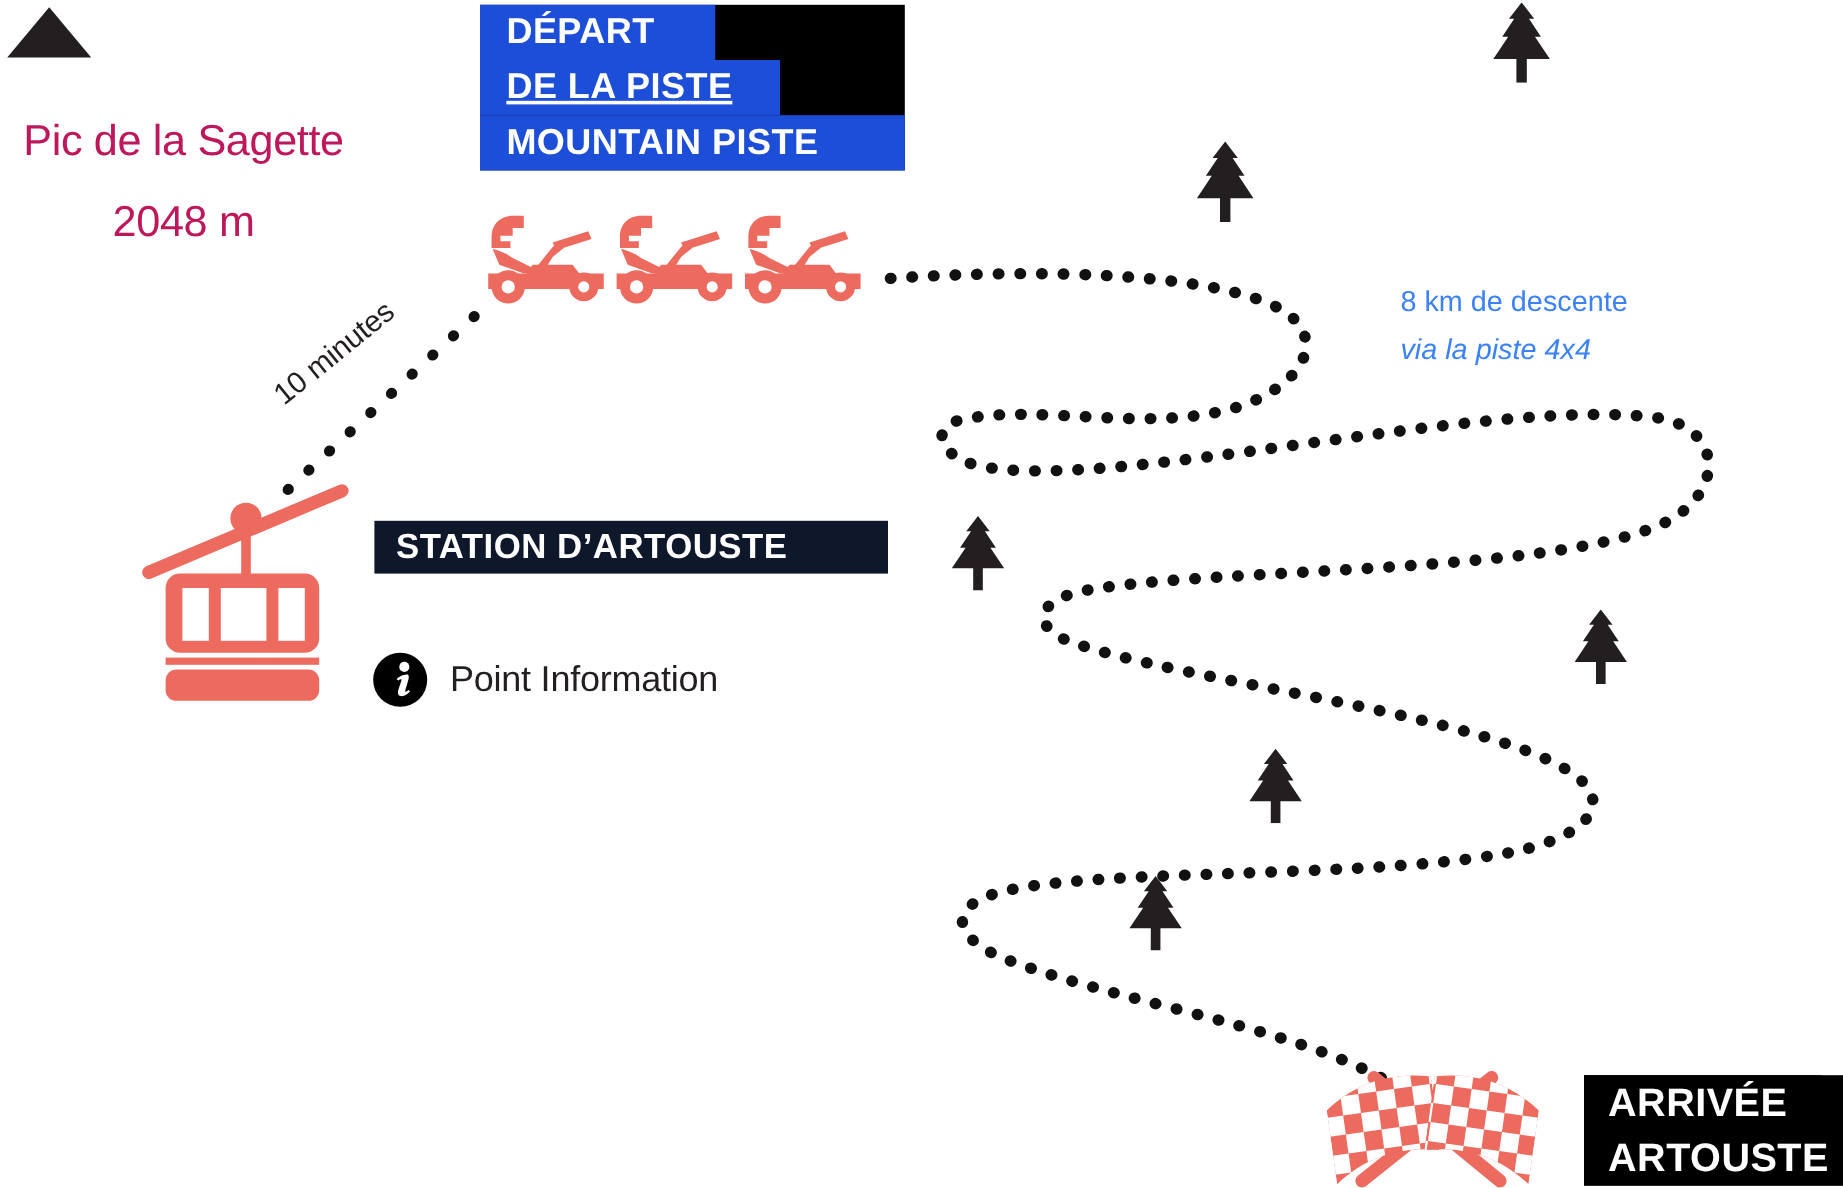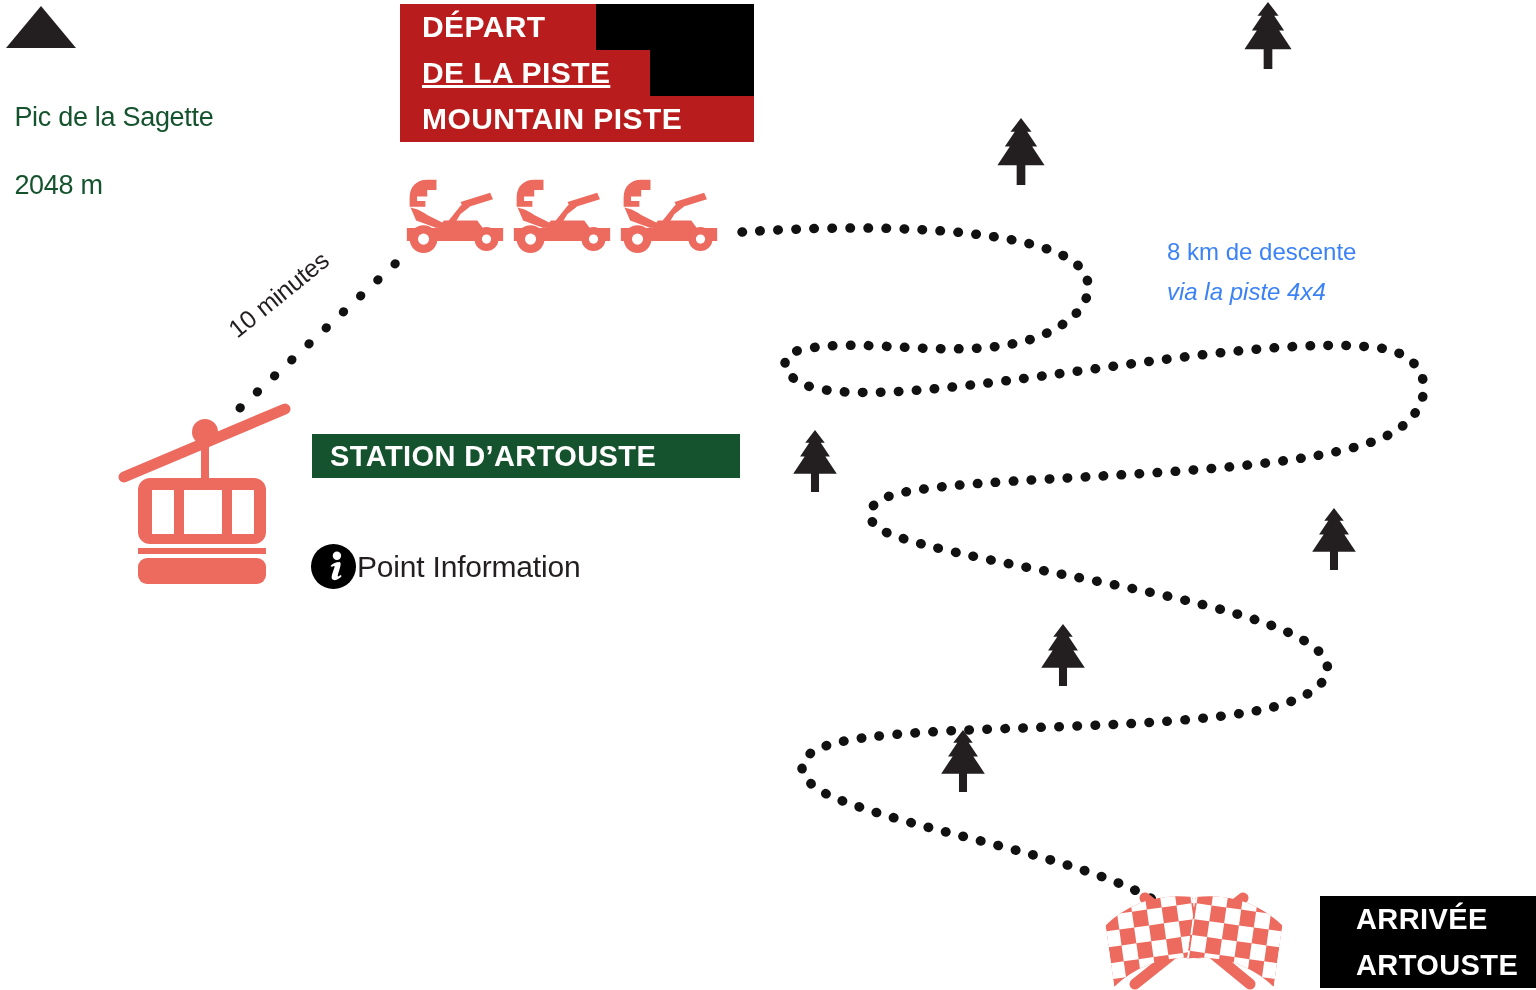--- a/index.html
+++ b/index.html
@@ -7,46 +7,46 @@
     width:1536px;height:990px;
     background:#ffffff;
     font-family:"Liberation Sans","DejaVu Sans",sans-serif;
     overflow:hidden;
     position:relative;
     color:#231f20;
   }
   #map{position:absolute;left:0;top:0;width:1536px;height:990px;}
 
   .abs{position:absolute;}
-  #peak-label{left:0px;top:66px;font-size:27px;line-height:34px;letter-spacing:-0.3px;color:#14532d;white-space:pre;}
+  #peak-label{left:0px;top:66px;font-size:36px;line-height:34px;letter-spacing:-0.3px;color:#be185d;white-space:pre;text-align:center;}
 
   
   .banner{display:inline-block;background:#000;color:#fff;font-weight:bold;
           letter-spacing:0.4px;white-space:nowrap;}
   #depart-banner{left:400px;top:4px;}
-  #depart-banner .ln{display:block;background:#b91c1c;color:#fff;font-size:30px;line-height:42px;
+  #depart-banner .ln{display:block;background:#1d4ed8;color:#fff;font-size:30px;line-height:42px;
                      padding:2px 22px 2px 22px;}
   #depart-banner .ln1{width:152px;}
   #depart-banner .ln2{width:206px;text-decoration:underline;}
   #depart-banner .ln3{width:310px;}
 
   #station-banner{left:312px;top:434px;}
-  #station-banner .ln{display:block;background:#14532d;color:#fff;font-size:29px;line-height:40px;
+  #station-banner .ln{display:block;background:#0f172a;color:#fff;font-size:29px;line-height:40px;
                       padding:2px 20px 2px 18px;}
   #station-banner .ln1{width:390px;}
   #station-banner .ln2{width:230px;}
 
   #arrivee-banner{left:1320px;top:896px;}
-  #arrivee-banner .ln{display:block;background:#000;color:#fff;font-size:29px;line-height:42px;
-                      padding:2px 18px 2px 36px;}
+  #arrivee-banner .ln{display:block;background:#000;color:#fff;font-size:33px;line-height:42px;
+                      padding:2px 18px 2px 20px;}
   #arrivee-banner .ln1{width:160px;}
   #arrivee-banner .ln2{width:216px;}
 
   
-  #info-row{left:310px;top:543px;display:flex;align-items:center;}
+  #info-row{left:310px;top:543px;display:flex;align-items:center;gap:18px;}
   #info-icon{width:47px;height:47px;flex:0 0 auto;}
   #info-label{font-size:30px;letter-spacing:-0.2px;color:#231f20;white-space:nowrap;}
 
   
   #descent-note{left:1148px;top:232px;font-size:24px;line-height:40px;color:#3b82f6;white-space:nowrap;margin-left:19px;}
   #descent-note .it{font-style:italic;}
 
   
   #walk-time{left:232px;top:318px;font-size:25px;color:#231f20;white-space:nowrap;
              transform:rotate(-39deg);transform-origin:left center;letter-spacing:-0.2px;}

